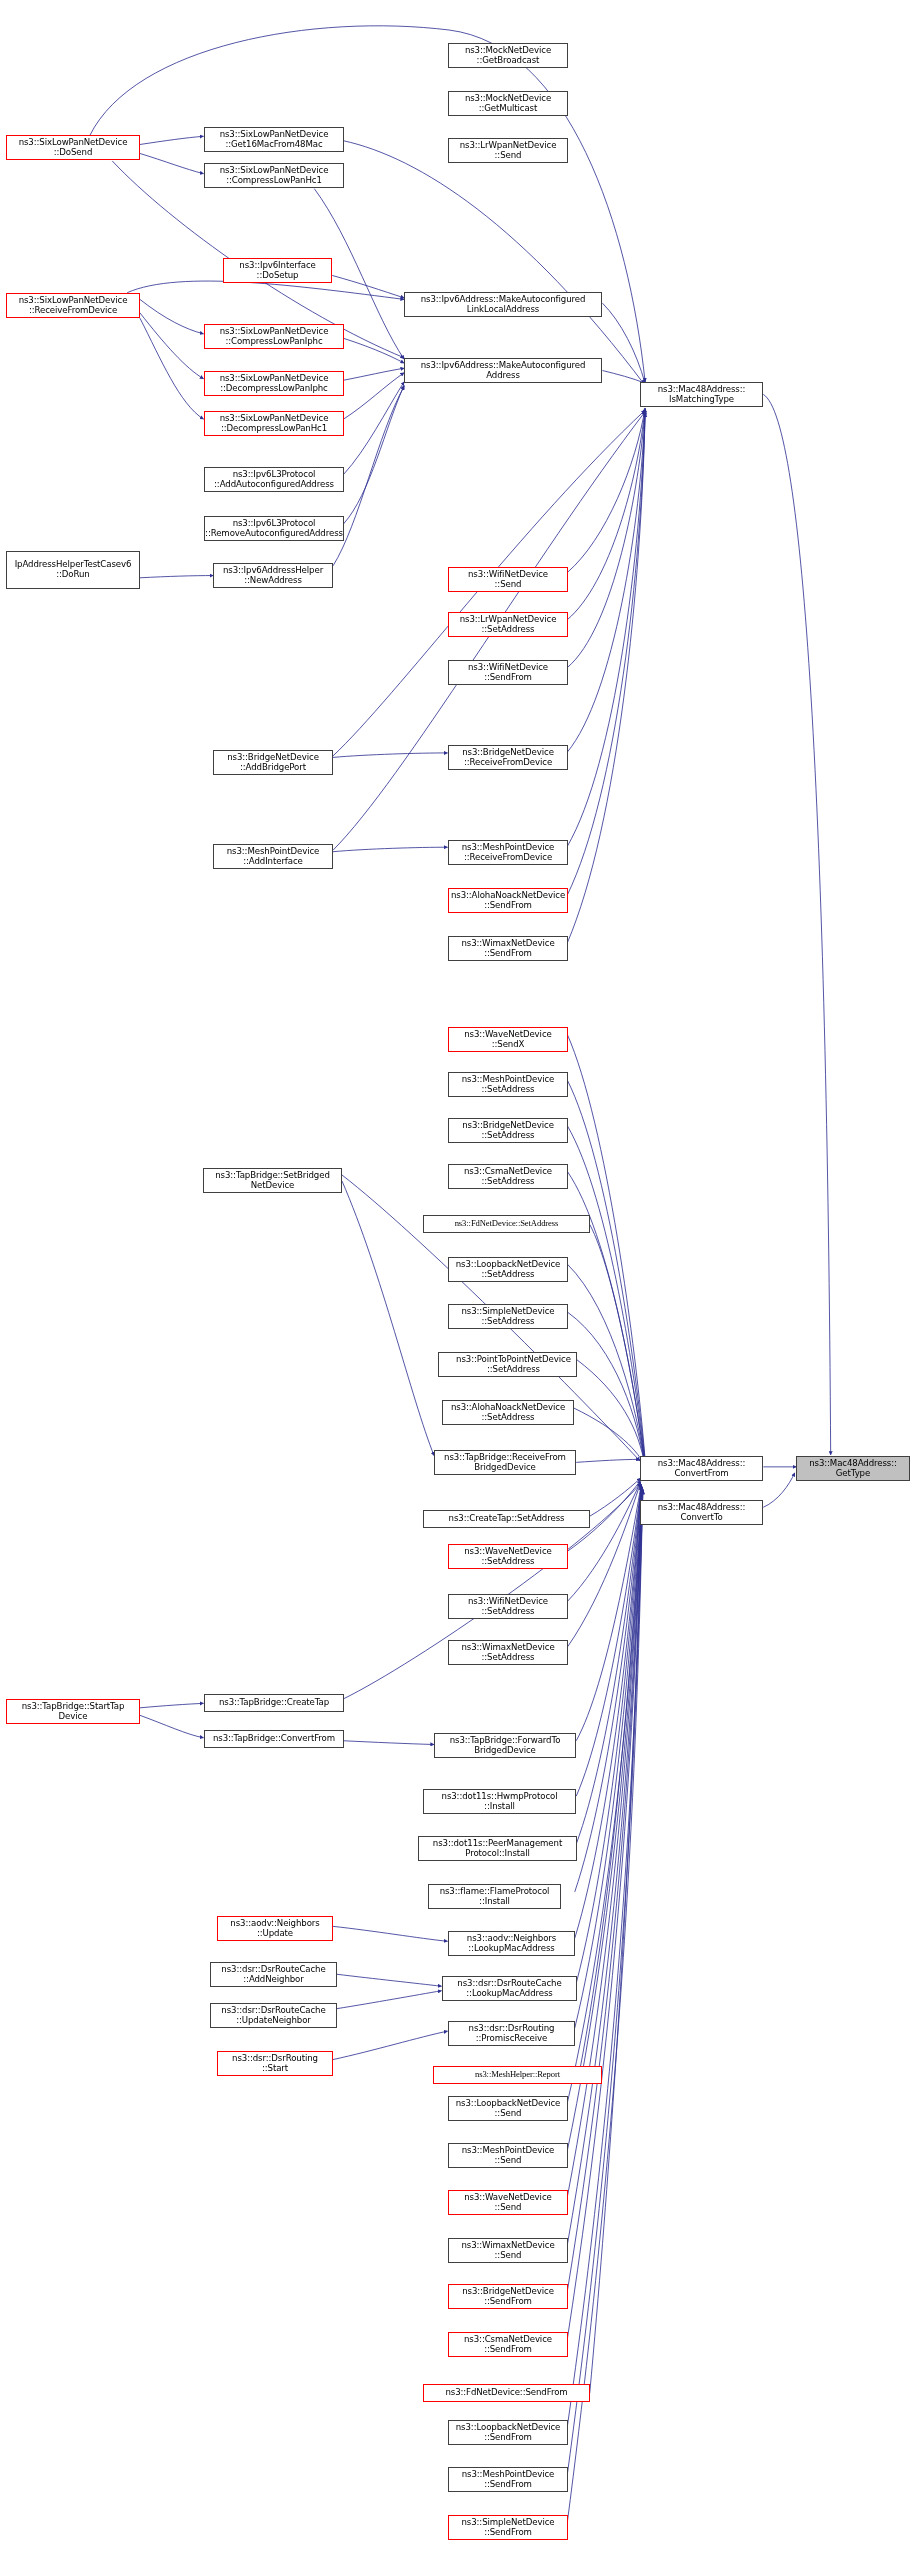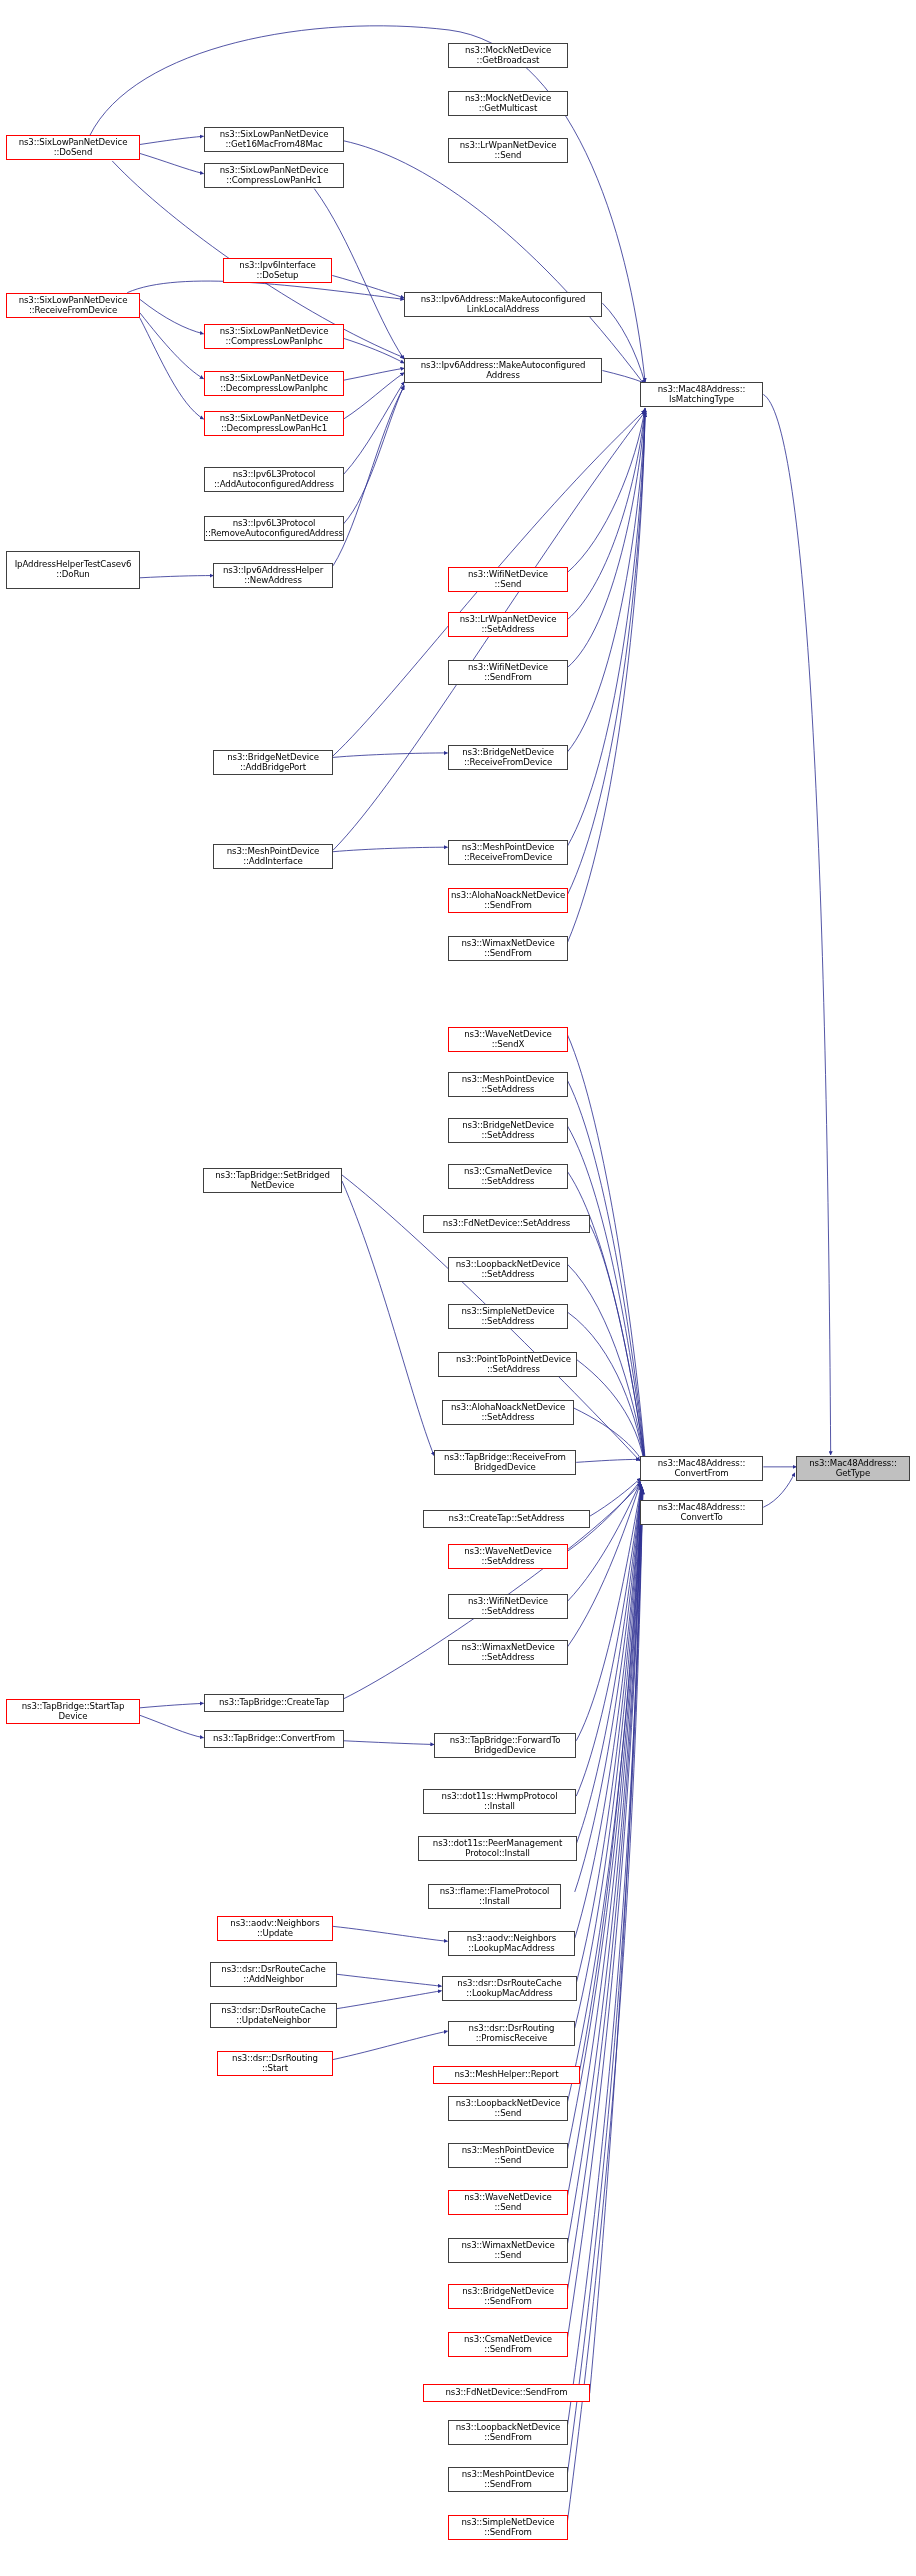--- a/index.html
+++ b/index.html
@@ -197,21 +197,21 @@
       <div class="node" style="left: 448px; top: 936px; width: 120px; height: 25.4px;"><span class="node-label">ns3::WimaxNetDevice
 ::SendFrom</span></div>
       <div class="node red" style="left: 448px; top: 1027px; width: 120px; height: 25.4px;"><span class="node-label">ns3::WaveNetDevice
 ::SendX</span></div>
       <div class="node" style="left: 448px; top: 1072px; width: 120px; height: 25.4px;"><span class="node-label">ns3::MeshPointDevice
 ::SetAddress</span></div>
       <div class="node" style="left: 448px; top: 1118px; width: 120px; height: 25.4px;"><span class="node-label">ns3::BridgeNetDevice
 ::SetAddress</span></div>
       <div class="node" style="left: 448px; top: 1164px; width: 120px; height: 25.4px;"><span class="node-label">ns3::CsmaNetDevice
 ::SetAddress</span></div>
-      <div class="node" style="left: 423px; top: 1215px; width: 167px; height: 18px;"><span class="node-label">ns3::FdNetDevice::SetAddress</span></div>
+      <div class="node" style="left: 423px; top: 1215px; width: 167px; height: 18px; font-family: Liberation Serif, serif;"><span class="node-label">ns3::FdNetDevice::SetAddress</span></div>
       <div class="node" style="left: 448px; top: 1257px; width: 120px; height: 25.4px;"><span class="node-label">ns3::LoopbackNetDevice
 ::SetAddress</span></div>
       <div class="node" style="left: 448px; top: 1304px; width: 120px; height: 25.4px;"><span class="node-label">ns3::SimpleNetDevice
 ::SetAddress</span></div>
       <div class="node" style="left: 438px; top: 1352px; width: 139px; height: 25.4px; padding-left: 12px;"><span class="node-label">ns3::PointToPointNetDevice
 ::SetAddress</span></div>
       <div class="node" style="left: 442px; top: 1400px; width: 132px; height: 25.4px;"><span class="node-label">ns3::AlohaNoackNetDevice
 ::SetAddress</span></div>
       <div class="node" style="left: 203px; top: 1168px; width: 139px; height: 25.4px;"><span class="node-label">ns3::TapBridge::SetBridged
 NetDevice</span></div>
@@ -249,21 +249,21 @@
       <div class="node" style="left: 210px; top: 1962px; width: 127px; height: 25.4px;"><span class="node-label">ns3::dsr::DsrRouteCache
 ::AddNeighbor</span></div>
       <div class="node" style="left: 442px; top: 1976px; width: 135px; height: 25.4px;"><span class="node-label">ns3::dsr::DsrRouteCache
 ::LookupMacAddress</span></div>
       <div class="node" style="left: 210px; top: 2003px; width: 127px; height: 25.4px;"><span class="node-label">ns3::dsr::DsrRouteCache
 ::UpdateNeighbor</span></div>
       <div class="node" style="left: 448px; top: 2021px; width: 127px; height: 25.4px;"><span class="node-label">ns3::dsr::DsrRouting
 ::PromiscReceive</span></div>
       <div class="node red" style="left: 217px; top: 2051px; width: 116px; height: 25.4px;"><span class="node-label">ns3::dsr::DsrRouting
 ::Start</span></div>
-      <div class="node red" style="left: 433px; top: 2066px; width: 147px; height: 18px;"><span class="node-label">ns3::MeshHelper::Report</span></div>
+      <div class="node red" style="left: 433px; top: 2066px; width: 169px; height: 18px; font-family: Liberation Serif, serif;"><span class="node-label">ns3::MeshHelper::Report</span></div>
       <div class="node" style="left: 448px; top: 2096px; width: 120px; height: 25.4px;"><span class="node-label">ns3::LoopbackNetDevice
 ::Send</span></div>
       <div class="node" style="left: 448px; top: 2143px; width: 120px; height: 25.4px;"><span class="node-label">ns3::MeshPointDevice
 ::Send</span></div>
       <div class="node red" style="left: 448px; top: 2190px; width: 120px; height: 25.4px;"><span class="node-label">ns3::WaveNetDevice
 ::Send</span></div>
       <div class="node" style="left: 448px; top: 2238px; width: 120px; height: 25.4px;"><span class="node-label">ns3::WimaxNetDevice
 ::Send</span></div>
       <div class="node red" style="left: 448px; top: 2284px; width: 120px; height: 25.4px;"><span class="node-label">ns3::BridgeNetDevice
 ::SendFrom</span></div>

